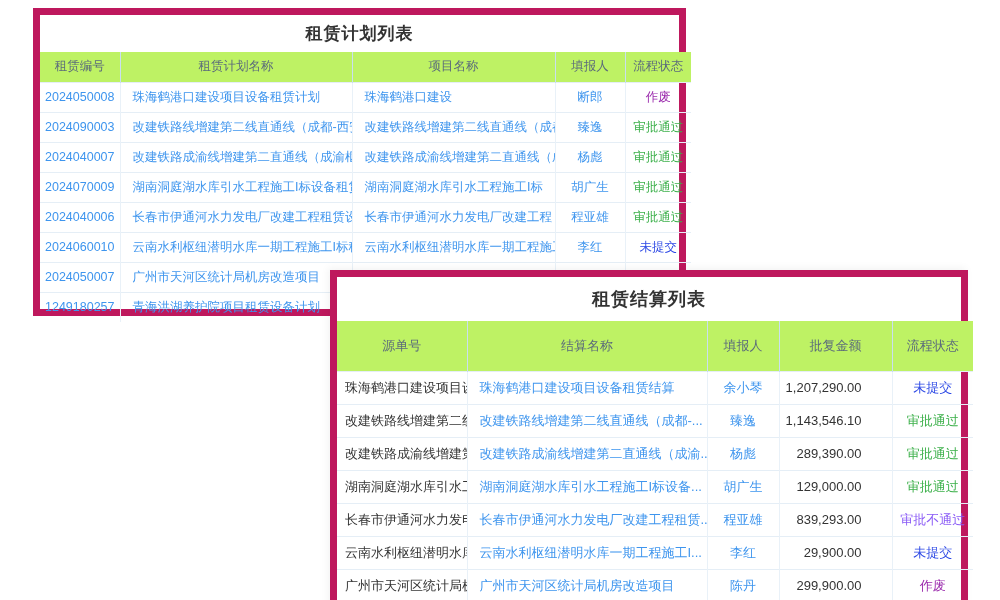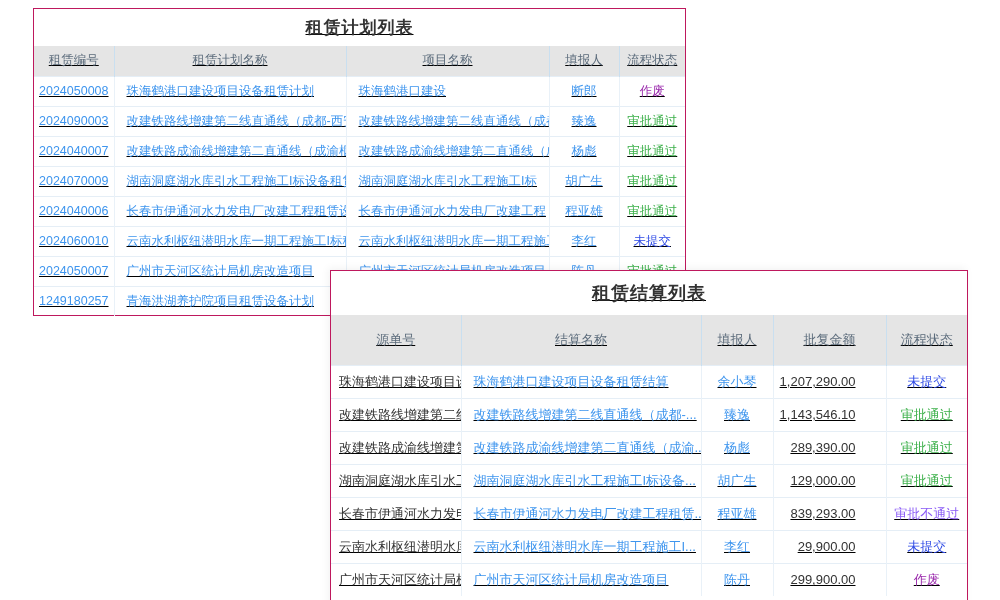--- a/index.html
+++ b/index.html
@@ -1,33 +1,33 @@
 <!DOCTYPE html>
 <html><head>
 <meta charset="utf-8">
 <style>
   * { margin:0; padding:0; box-sizing:border-box; }
   html,body { width:1000px; height:600px; background:#ffffff; overflow:hidden;
               font-family:"Liberation Sans","DejaVu Sans",sans-serif; }
   body { position:relative; }
 
-  .card { position:absolute; background:#fff; border:1px solid #be185d;text-decoration:underline; }
+  .card { position:absolute; background:#fff; border:7px solid #be185d; }
   .card-plan   { left:33px;  top:8px;   width:653px; height:308px; z-index:1; }
   .card-settle { left:330px; top:270px; width:638px; height:389px; z-index:2;
                  box-shadow:-2px -2px 8px rgba(0,0,0,0.05); }
 
   .card-title { text-align:center; font-weight:bold; color:#333; letter-spacing:1px; }
   .card-plan   .card-title { height:37px; line-height:37px; font-size:17px; }
   .card-settle .card-title { height:44px; line-height:44px; font-size:18px; }
 
   table { width:100%; border-collapse:collapse; table-layout:fixed; }
   .card-plan   table { font-size:12.5px; }
   .card-settle table { font-size:13px; }
 
-  thead th { background:#e5e5e5; color:#5b6b7b; font-weight:normal;
+  thead th { background:#bef264; color:#5b6b7b; font-weight:normal;
              text-align:center; overflow:hidden; white-space:nowrap; }
   .card-plan   thead th { height:30px; }
   .card-settle thead th { height:50px; }
   thead th + th { border-left:1px solid #c9dff0;margin-left:28px; }
 
   tbody td { overflow:hidden; white-space:nowrap; border-top:1px solid #e5eef6;
              color:#333; text-align:center; }
   tbody td + td { border-left:1px solid #e9f1f8; }
   .card-plan   tbody td { height:30px; }
   .card-settle tbody td { height:33px; }

